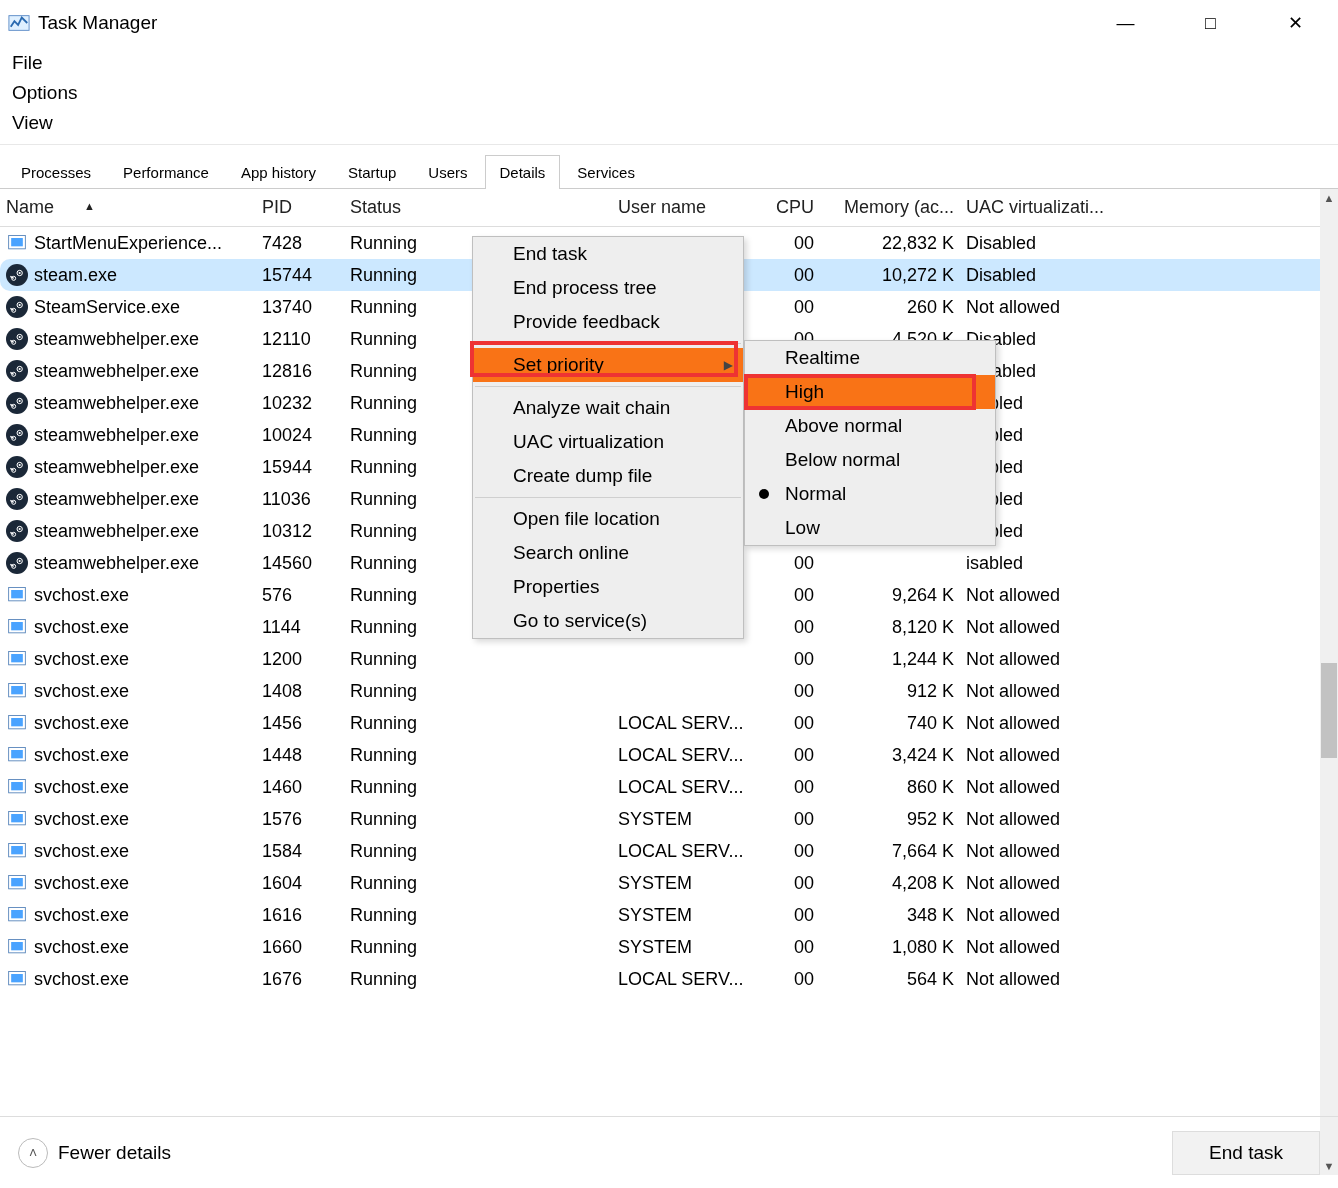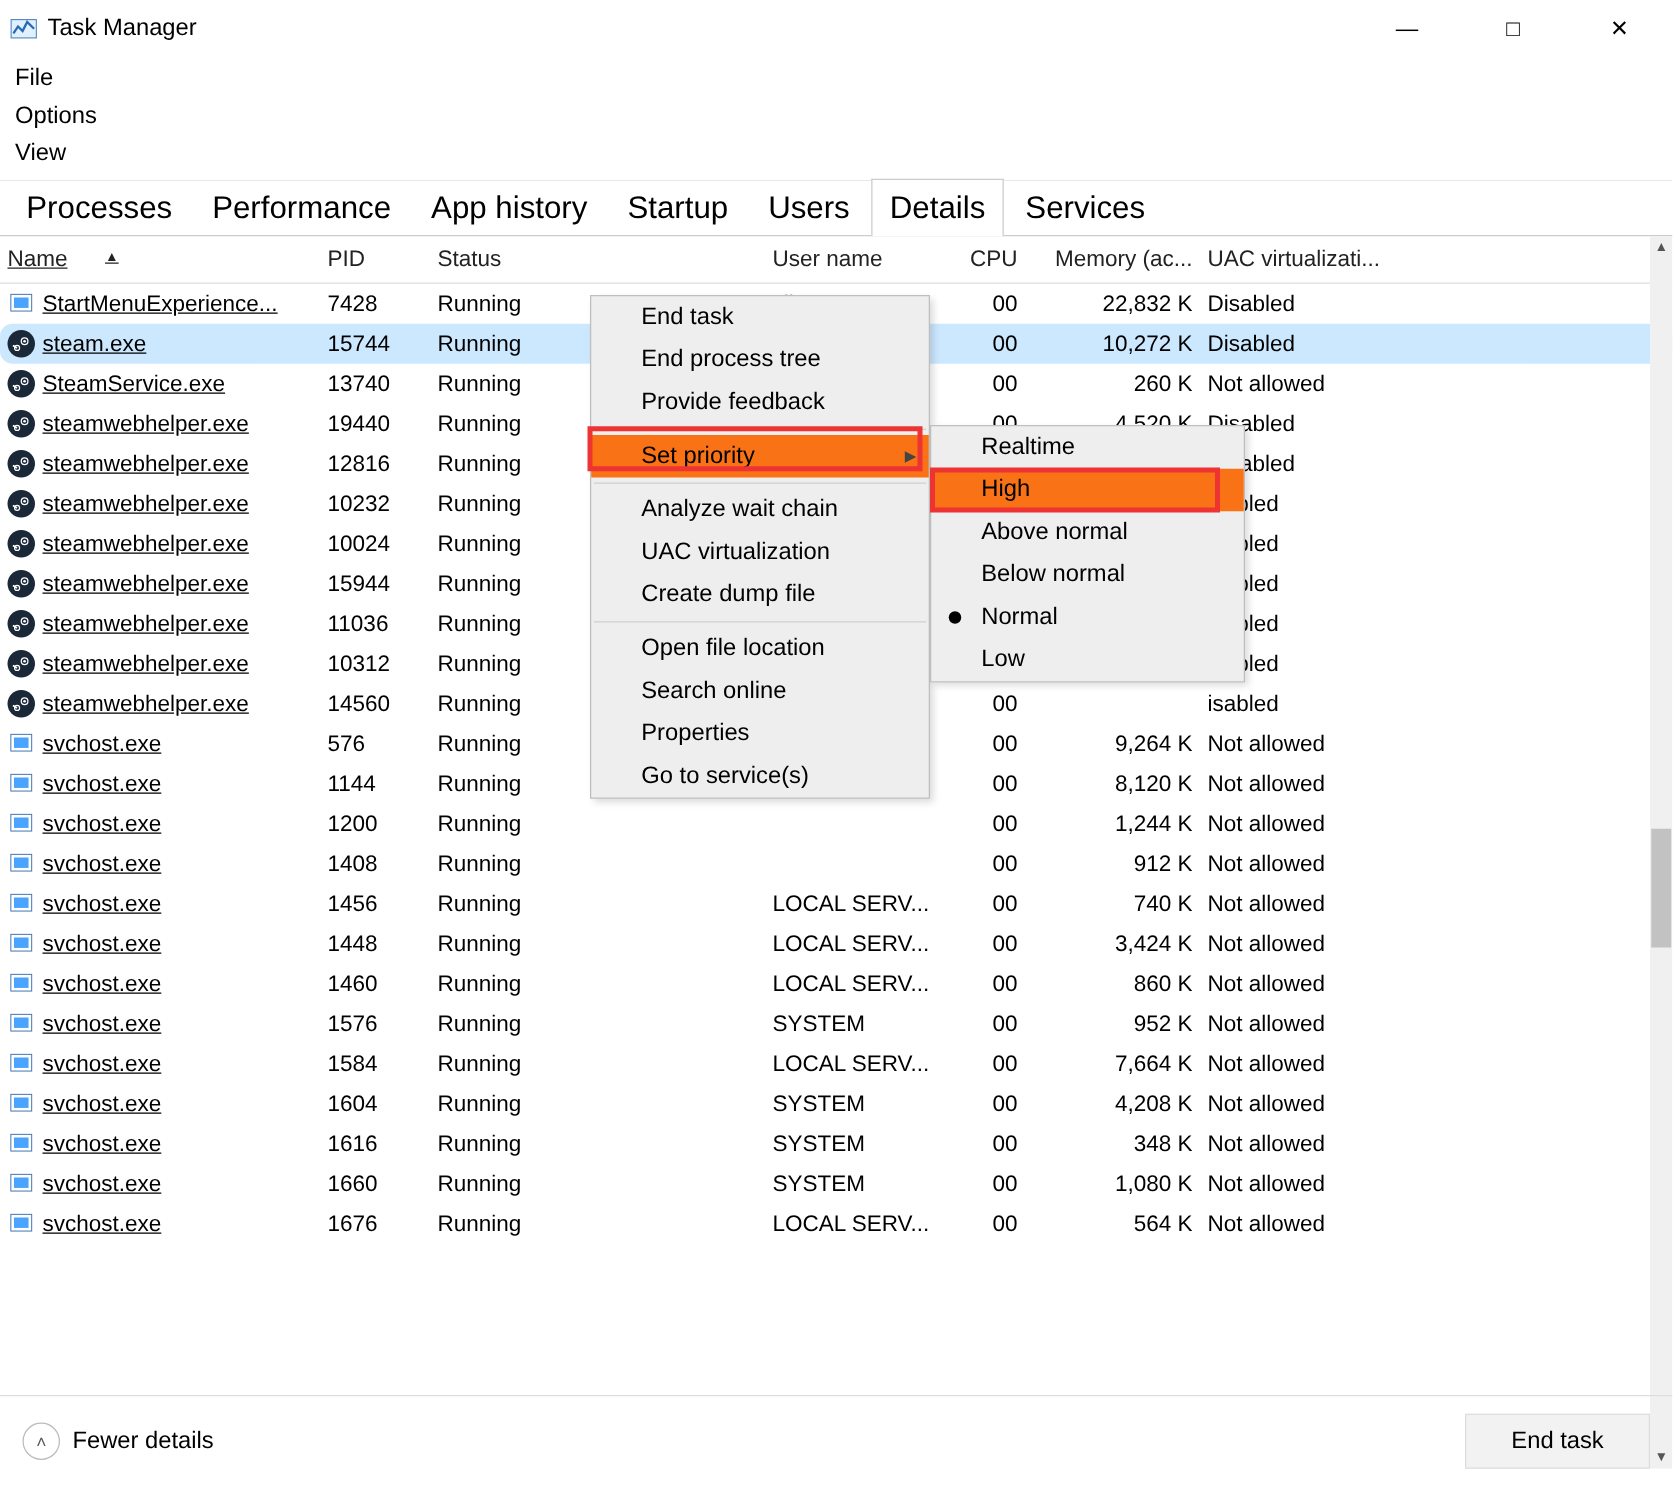--- a/index.html
+++ b/index.html
@@ -36,34 +36,34 @@
     display: flex; gap: 4px; padding: 4px 8px 8px 8px; font-size: 19px;
     border-bottom: 1px solid #e8e8e8;
     flex-direction: column;
   }
   .menubar span { padding: 2px 4px; }
   .tabs {
     display: flex; align-items: flex-end; padding: 0 6px; height: 44px;
     border-bottom: 1px solid #ccc; background:#fff;
   }
   .tab {
-    padding: 8px 14px; font-size: 25px; background: #f2f2f2;
+    padding: 8px 14px; font-size: 15px; background: #f2f2f2;
     border: 1px solid #ddd; border-bottom: none; margin-right: 2px;
     position: relative; top: 1px;
   }
   .tab.active { background: #fff; border-color: #ccc; }
   .tab:not(.active) { background: transparent; border-color: transparent; }
   .table-wrap { position: relative; height: calc(100% - 46px - 40px - 44px - 72px); overflow: hidden; }
   .header-row {
     display: flex; height: 38px; align-items: center;
     border-bottom: 1px solid #ddd; font-size: 18px; color: #222;
     padding-right: 18px;
   }
   .col { padding: 4px 6px; overflow: hidden; white-space: nowrap; text-overflow: ellipsis; }
-  .c-name { width: 256px; display:flex; align-items:center; gap:6px;text-decoration:underline; }
+  .c-name { width: 256px; display:flex; align-items:center; gap:6px; }
   .c-pid { width: 88px; }
   .c-status { width: 268px; }
   .c-user { width: 142px; }
   .c-cpu { width: 66px; text-align: right; }
   .c-mem { width: 140px; text-align: right; }
   .c-uac { flex: 1; }
   .sort-arrow { font-size: 11px; margin-left: 24px; position: relative; top:-2px; }
   .rows { position: relative; }
   .row {
     display: flex; height: 32px; align-items: center; font-size: 18px;
@@ -229,21 +229,21 @@
             <svg viewBox="0 0 24 24" width="16" height="16">
               <circle cx="12" cy="12" r="11" fill="#1b2838"></circle>
               <circle cx="16" cy="9" r="4" fill="none" stroke="#fff" stroke-width="1.5"></circle>
               <circle cx="16" cy="9" r="1.6" fill="#fff"></circle>
               <circle cx="7" cy="17" r="3" fill="none" stroke="#fff" stroke-width="1.5"></circle>
               <line x1="2" y1="14" x2="7" y2="17" stroke="#fff" stroke-width="2"></line>
             </svg>
           </span>
           <span>steamwebhelper.exe</span>
         </div>
-        <div class="col c-pid">19440</div>
+        <div class="col c-pid">12110</div>
         <div class="col c-status">Running</div>
         <div class="col c-user"></div>
         <div class="col c-cpu">00</div>
         <div class="col c-mem">4,520 K</div>
         <div class="col c-uac">Disabled</div>
       </div>
       <div class="row">
         <div class="col c-name">
           <span class="proc-icon steam">
             <svg viewBox="0 0 24 24" width="16" height="16">

